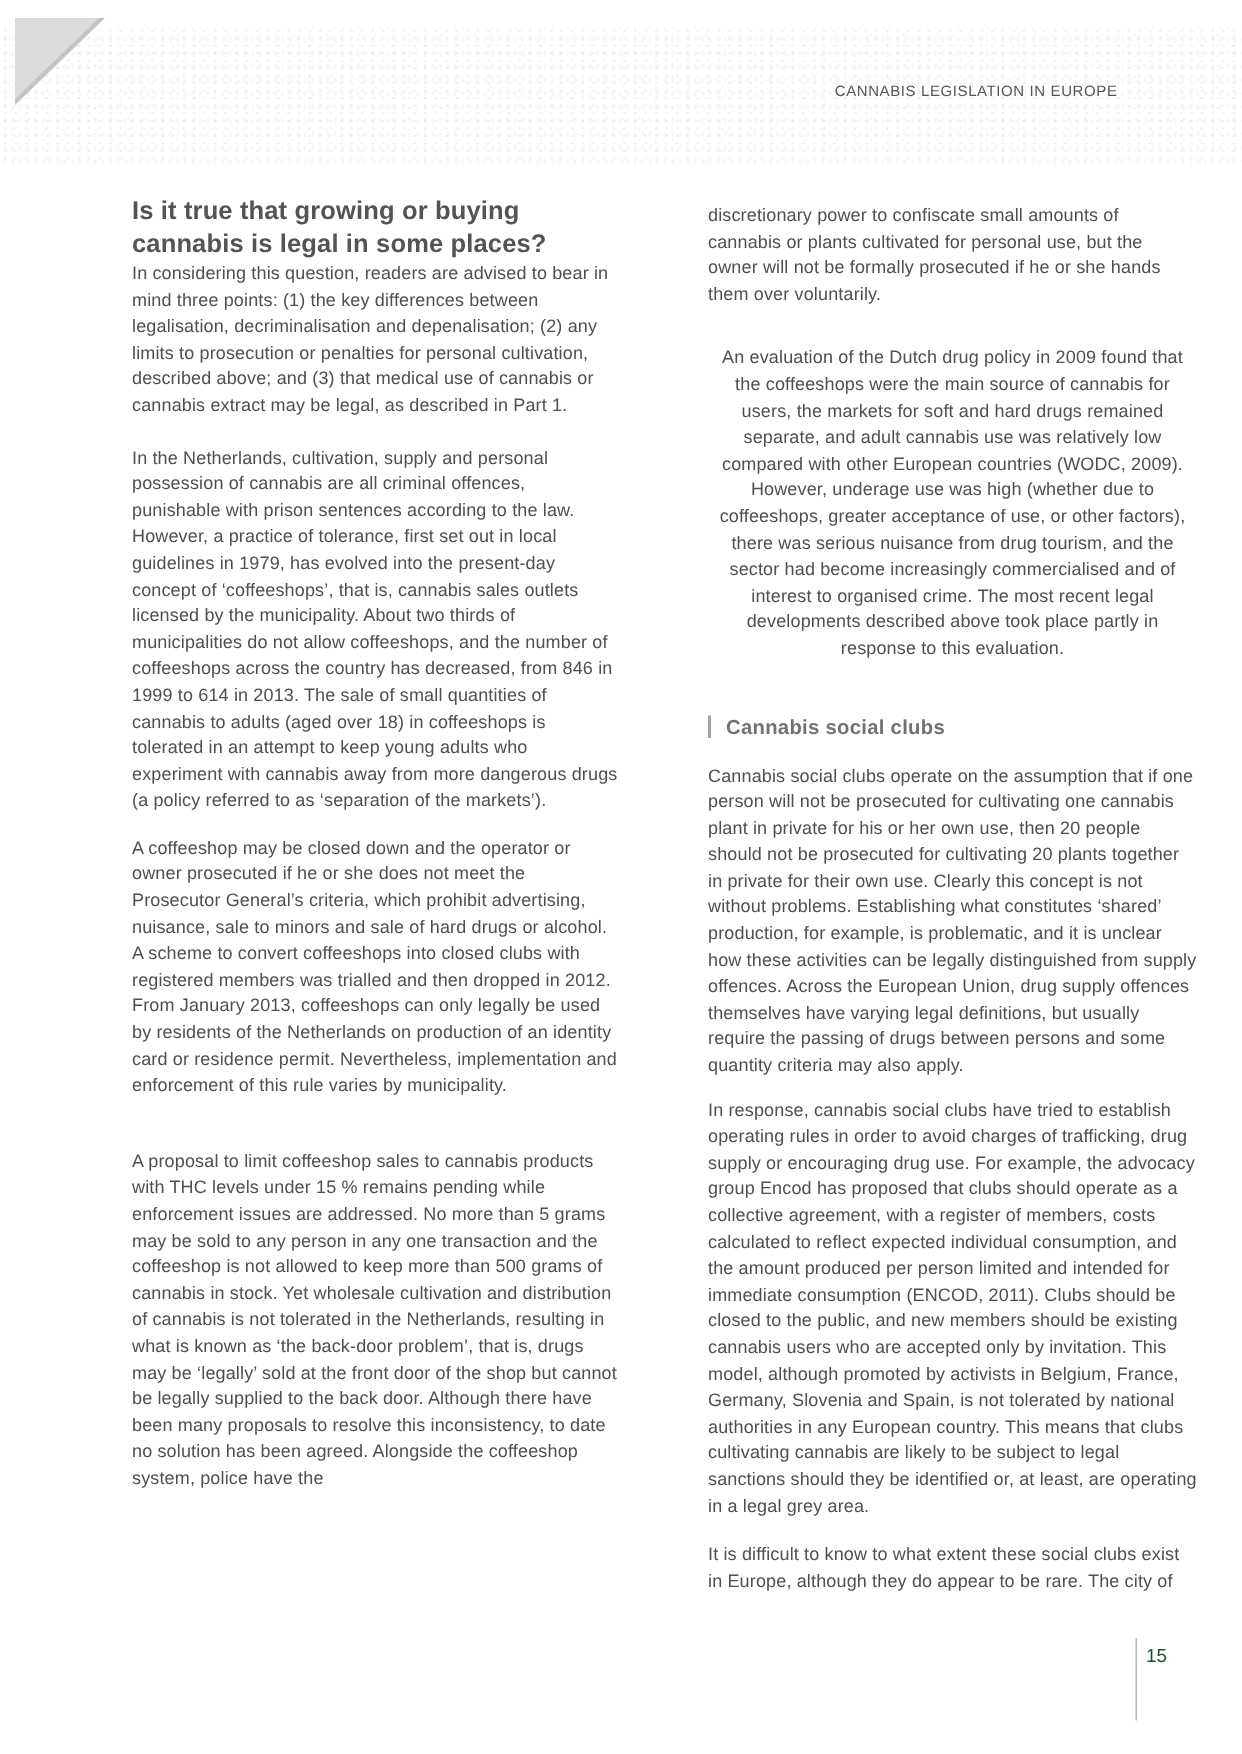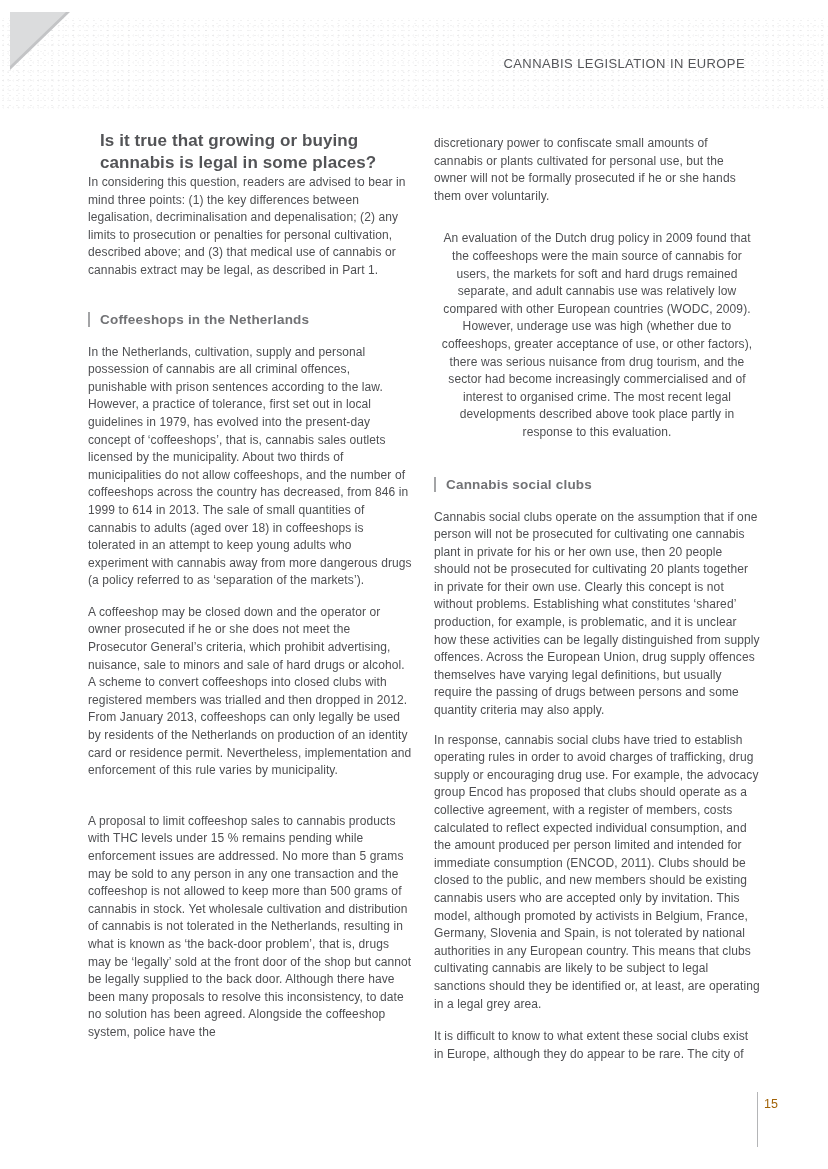--- a/index.html
+++ b/index.html
@@ -29,33 +29,33 @@
     clip-path: polygon(0 0, 100% 0, 0 100%);
   }
   .corner-triangle {
     position: absolute; left: 10px; top: 12px; width: 56px; height: 54px;
     background: #dbdcdd;
     clip-path: polygon(0 0, 100% 0, 0 100%);
   }
 
   .running-title {
     position: absolute; top: 56px; right: 83px;
-    font-size: 13px; letter-spacing: 0.4px;
+    font-size: 10px; letter-spacing: 0.4px;
     color: #55565a;
   }
 
   .content {
     position: absolute; left: 88px; top: 130px;
     display: flex; gap: 22px;
   }
   .col { display: flex; flex-direction: column; }
   .col-left  { width: 324px; }
-  .col-right { width: 326px; }
+  .col-right { width: 326px; margin-left: 38px; }
 
-  .title-block { display: flex; align-items: flex-start; }
+  .title-block { display: flex; align-items: flex-start; flex-direction: column; }
   .title-bar {
     width: 3px; background: #96979a; margin-right: 9px;
     flex: 0 0 auto;
   }
   .page-title {
     font-size: 17px; font-weight: bold; line-height: 22px;
     color: #535457; letter-spacing: 0.1px; width: 302px;
   }
 
   .section-heading-block { display: flex; align-items: center; }
@@ -86,21 +86,21 @@
   .col-right .para.p3 { margin-top: 17px; }
   .col-right .para.p4 { margin-top: 12px; }
   .col-right .para.p5 { margin-top: 15px; }
 
   .footer-rule {
     position: absolute; left: 757px; top: 1092px;
     width: 1px; height: 55px; background: #b4b5b7;
   }
   .page-number {
     position: absolute; left: 764px; top: 1097px;
-    font-size: 12.5px; color: #a16207;
+    font-size: 12.5px; color: #14532d;
   }
 </style>
 </head>
 <body>
 
 <div class="noise-band"></div>
 <div class="corner-triangle-edge"></div>
 <div class="corner-triangle"></div>
 
 <div class="running-title">CANNABIS LEGISLATION IN EUROPE</div>
@@ -108,24 +108,20 @@
 <div class="content">
 
   <div class="col col-left">
     <div class="title-block">
       <div class="title-bar"></div>
       <div class="page-title">Is it true that growing or buying cannabis is legal in some places?</div>
     </div>
 
     <p class="para p1">In considering this question, readers are advised to bear in mind three points: (1) the key differences between legalisation, decriminalisation and depenalisation; (2) any limits to prosecution or penalties for personal cultivation, described above; and (3) that medical use of cannabis or cannabis extract may be legal, as described in Part 1.</p>
 
-    <div class="section-heading-block">
-      <div class="section-bar"></div>
-      <div class="section-heading">Coffeeshops in the Netherlands</div>
-    </div>
 
     <p class="para p2">In the Netherlands, cultivation, supply and personal possession of cannabis are all criminal offences, punishable with prison sentences according to the law. However, a practice of tolerance, first set out in local guidelines in 1979, has evolved into the present-day concept of ‘coffeeshops’, that is, cannabis sales outlets licensed by the municipality. About two thirds of municipalities do not allow coffeeshops, and the number of coffeeshops across the country has decreased, from 846 in 1999 to 614 in 2013. The sale of small quantities of cannabis to adults (aged over 18) in coffeeshops is tolerated in an attempt to keep young adults who experiment with cannabis away from more dangerous drugs (a policy referred to as ‘separation of the markets’).</p>
     <p class="para p3">A coffeeshop may be closed down and the operator or owner prosecuted if he or she does not meet the Prosecutor General’s criteria, which prohibit advertising, nuisance, sale to minors and sale of hard drugs or alcohol. A scheme to convert coffeeshops into closed clubs with registered members was trialled and then dropped in 2012. From January 2013, coffeeshops can only legally be used by residents of the Netherlands on production of an identity card or residence permit. Nevertheless, implementation and enforcement of this rule varies by municipality.</p>
     <p class="para p4">A proposal to limit coffeeshop sales to cannabis products with THC levels under 15 % remains pending while enforcement issues are addressed. No more than 5 grams may be sold to any person in any one transaction and the coffeeshop is not allowed to keep more than 500 grams of cannabis in stock. Yet wholesale cultivation and distribution of cannabis is not tolerated in the Netherlands, resulting in what is known as ‘the back-door problem’, that is, drugs may be ‘legally’ sold at the front door of the shop but cannot be legally supplied to the back door. Although there have been many proposals to resolve this inconsistency, to date no solution has been agreed. Alongside the coffeeshop system, police have the</p>
   </div>
 
   <div class="col col-right">
     <p class="para p1">discretionary power to confiscate small amounts of cannabis or plants cultivated for personal use, but the owner will not be formally prosecuted if he or she hands them over voluntarily.</p>
     <p class="para p2">An evaluation of the Dutch drug policy in 2009 found that the coffeeshops were the main source of cannabis for users, the markets for soft and hard drugs remained separate, and adult cannabis use was relatively low compared with other European countries (WODC, 2009). However, underage use was high (whether due to coffeeshops, greater acceptance of use, or other factors), there was serious nuisance from drug tourism, and the sector had become increasingly commercialised and of interest to organised crime. The most recent legal developments described above took place partly in response to this evaluation.</p>
 

